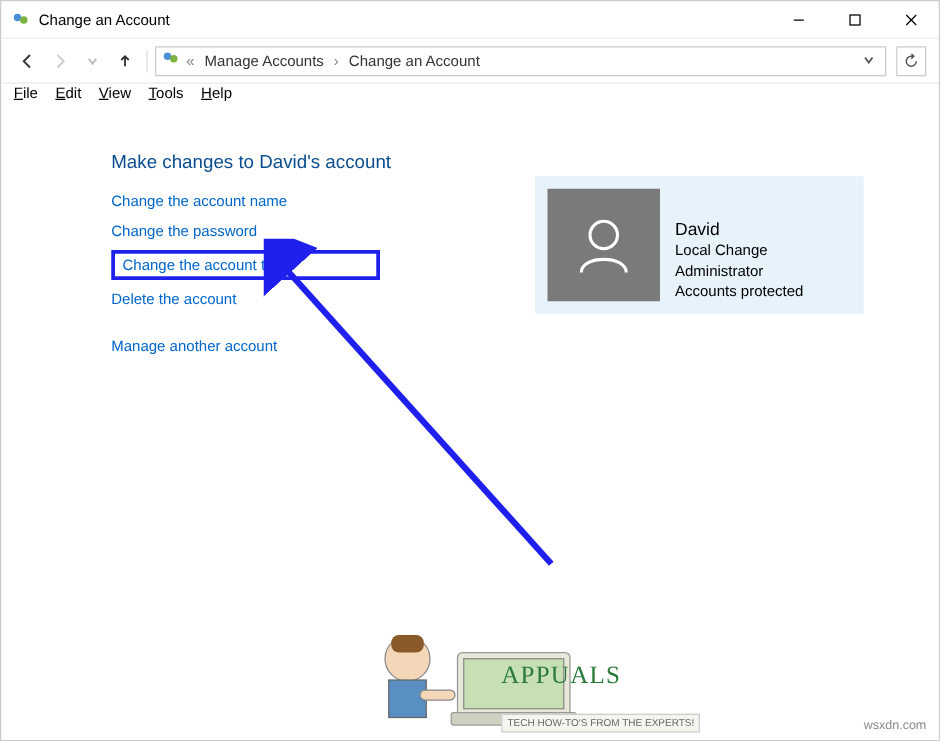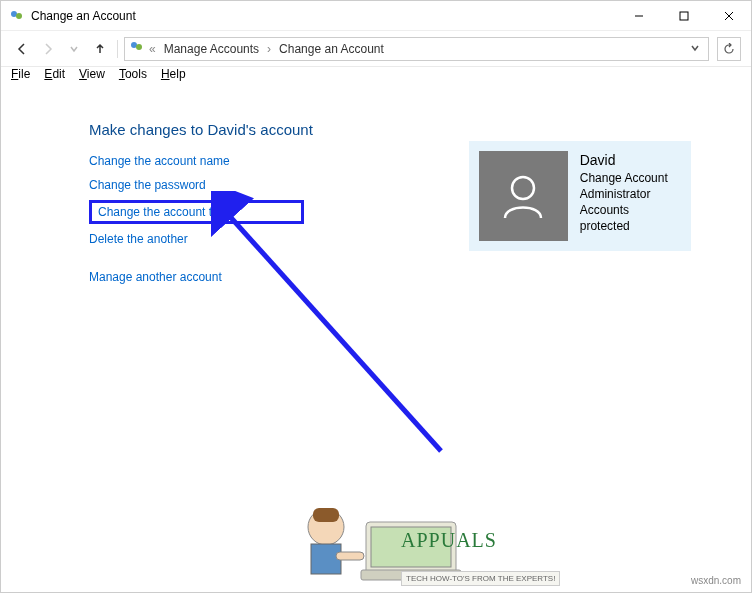--- a/index.html
+++ b/index.html
@@ -28,21 +28,21 @@
     .menubar span { color: #000; }
     .menubar u { text-decoration: underline; }
 
     .content { padding: 30px 0 0 88px; position: relative; }
     .heading { font-size: 15px; color: #0a4c90; margin-bottom: 14px; font-weight: normal; }
     .links { display: flex; flex-direction: column; gap: 6px; font-size: 12px; }
     .link { color: #0066cc; padding: 2px 0; }
     .link.highlight { border: 3px solid #2020ee; padding: 2px 6px; width: 215px; }
     .gap { height: 8px; }
 
-    .account-card { position: absolute; right: 60px; top: 140px; width: 222px; height: 110px; background: #e6f3fb; display: flex; align-items: flex-start; padding: 10px; gap: 12px; }
+    .account-card { position: absolute; right: 60px; top: 140px; width: 263px; height: 110px; background: #e6f3fb; display: flex; align-items: flex-end; padding: 10px; gap: 12px; }
     .avatar-box { width: 90px; height: 90px; background: #7a7a7a; display: flex; align-items: center; justify-content: center; }
     .account-info { font-size: 12px; color: #000; line-height: 1.35; }
     .account-name { font-size: 14px; }
 
     .arrow-svg { position: absolute; left: 210px; top: 190px; pointer-events: none; }
 
     .watermark { position: absolute; bottom: 6px; right: 10px; font-size: 10px; color: #888; }
     .appuals { position: absolute; bottom: 0; left: 270px; width: 250px; height: 110px; pointer-events: none; }
     .appuals-text { position: absolute; bottom: 40px; left: 400px; font-family: "Comic Sans MS", cursive; font-size: 20px; color: #2a7a3a; font-weight: normal; letter-spacing: 1px; }
     .appuals-sub { position: absolute; bottom: 6px; left: 400px; font-size: 8px; color: #666; border: 1px solid #ccc; padding: 2px 4px; background: #f5f5f0; }
@@ -127,36 +127,36 @@
   <span><u>T</u>ools</span>
   <span><u>H</u>elp</span>
 </div>
 
 <div class="content">
   <h2 class="heading">Make changes to David's account</h2>
   <div class="links">
     <a class="link">Change the account name</a>
     <a class="link">Change the password</a>
     <a class="link highlight">Change the account type</a>
-    <a class="link">Delete the another</a>
+    <a class="link">Delete the account</a>
     <div class="gap"></div>
     <a class="link">Manage another account</a>
   </div>
 </div>
 
 <div class="account-card">
   <div class="avatar-box">
     <svg width="60" height="60" viewBox="0 0 60 60">
       <circle cx="30" cy="22" r="11" fill="none" stroke="#fff" stroke-width="2.5"></circle>
       <path d="M12 52 C12 38 48 38 48 52" fill="none" stroke="#fff" stroke-width="2.5"></path>
     </svg>
   </div>
   <div class="account-info">
     <div class="account-name">David</div>
-    <div>Change Account</div>
+    <div>Local Change</div>
     <div>Administrator</div>
     <div>Accounts protected</div>
   </div>
 </div>
 
 <svg class="arrow-svg" width="260" height="280">
   <defs>
     <marker id="ah" markerWidth="12" markerHeight="12" refX="2" refY="6" orient="auto">
       <path d="M0 0 L12 6 L0 12 Z" fill="#2020ee"></path>
     </marker>

